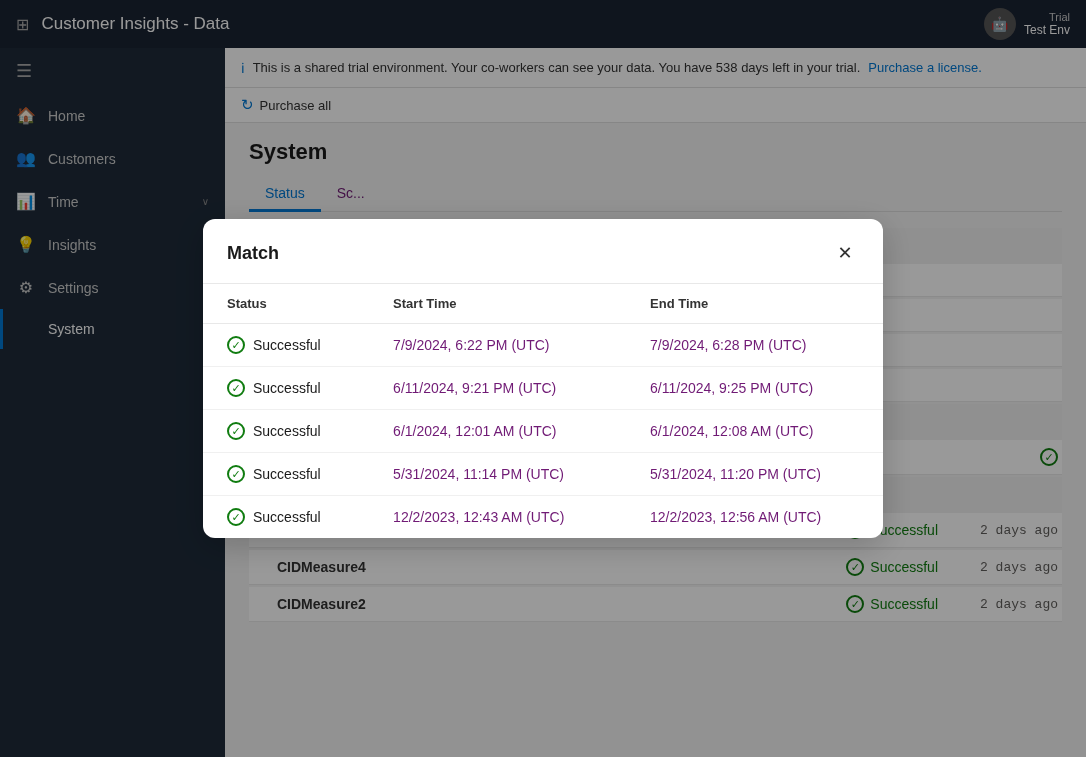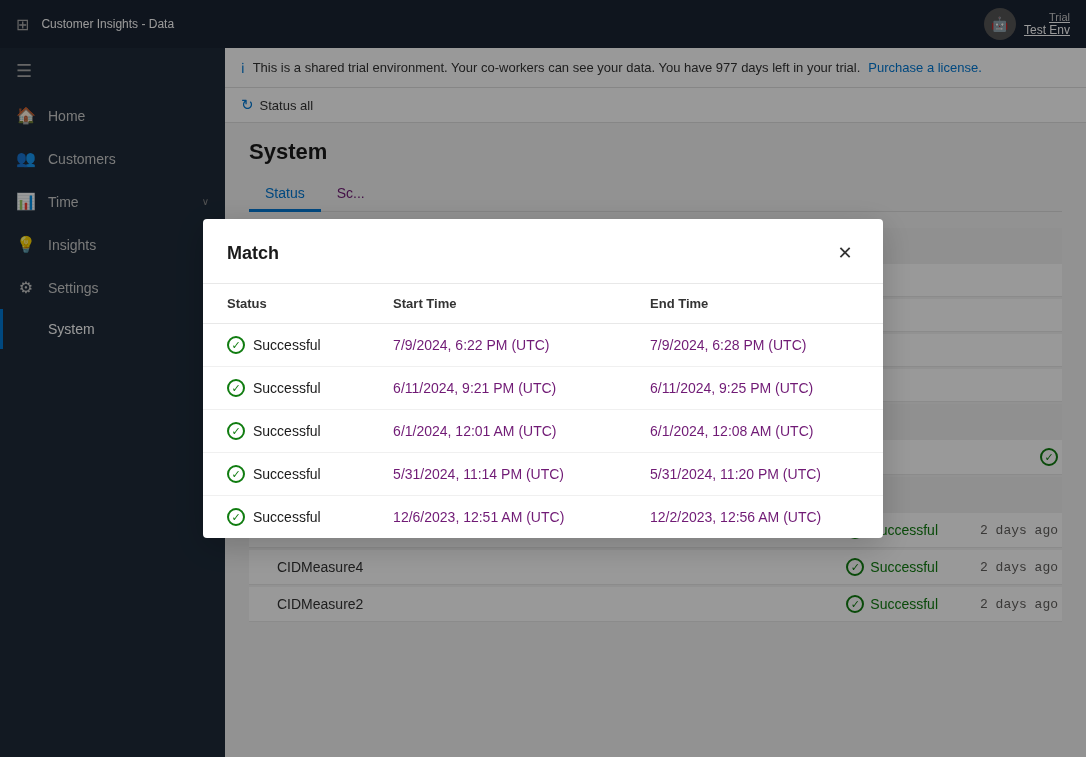--- a/index.html
+++ b/index.html
@@ -10,28 +10,28 @@
       background: #1a2332;
       color: white;
       height: 48px;
       display: flex;
       align-items: center;
       padding: 0 16px;
       gap: 12px;
       flex-shrink: 0;
     }
     .topbar-grid-icon { color: #aaa; font-size: 16px; cursor: pointer; }
-    .topbar-title { font-size: 12px; font-weight: 500; color: white; flex: 1; }
+    .topbar-title { font-size: 17px; font-weight: 500; color: white; flex: 1; }
     .topbar-user { display: flex; align-items: center; gap: 8px; }
     .topbar-user-icon {
       width: 32px; height: 32px; border-radius: 50%;
       background: #555; display: flex; align-items: center; justify-content: center;
       font-size: 14px; color: white;
     }
-    .topbar-user-info { text-align: right; text-decoration: underline; }
+    .topbar-user-info { text-align: right; }
     .topbar-user-info .trial { font-size: 11px; color: #ccc; }
     .topbar-user-info .env { font-size: 12px; color: white; }
 
     
     .layout { display: flex; flex: 1; overflow: hidden; }
 
     
     .sidebar {
       width: 225px;
       background: #1e2b3a;
@@ -133,21 +133,21 @@
     .system-row {
       display: flex; align-items: center;
       padding: 8px 4px;
       border-bottom: 1px solid #e8e8e8;
       background: white;
       margin-bottom: 2px;
       font-size: 14px;
       color: #333;
     }
     .system-row .chevron { width: 24px; color: #666; cursor: pointer; }
-    .system-row .row-name { flex: 1; font-weight: 400; }
+    .system-row .row-name { flex: 1; font-weight: 700; }
     .system-row .row-status { display: flex; align-items: center; gap: 6px; color: #107c10; }
     .system-row .row-time { color: #605e5c; font-size: 13px; min-width: 120px; text-align: right; font-family: Liberation Mono, monospace; }
 
     .section-header {
       display: flex; align-items: center;
       padding: 10px 4px;
       background: #f0f0f0;
       font-weight: 600; font-size: 14px;
       cursor: pointer;
     }
@@ -160,21 +160,21 @@
       background: rgba(0,0,0,0.4);
       display: flex;
       align-items: center;
       justify-content: center;
       z-index: 100;
     }
 
     
     .modal {
       background: white;
-      border-radius: 4px;
+      border-radius: 12px;
       width: 680px;
       max-height: 500px;
       overflow: hidden;
       display: flex;
       flex-direction: column;
       box-shadow: 0 8px 32px rgba(0,0,0,0.2);
     }
     .modal-header {
       display: flex;
       align-items: center;
@@ -276,28 +276,28 @@
     <div class="sidebar-item active">
       <span class="sidebar-item-icon"></span>
       <span class="sidebar-item-label">System</span>
     </div>
   </div>
 
   <div class="main">
 
     <div class="trial-banner">
       <span class="trial-info-icon">ℹ</span>
-      <span>This is a shared trial environment. Your co-workers can see your data. You have 977 days left in your trial.</span>
+      <span>This is a shared trial environment. Your co-workers can see your data. You have 538 days left in your trial.</span>
       <a href="#">Purchase a license.</a>
     </div>
 
     <div class="refresh-bar">
       <button class="refresh-btn">
         <span class="spin">↻</span>
-        <span>Status all</span>
+        <span>Purchase all</span>
       </button>
     </div>
 
     <div class="page-content">
       <div class="page-title">System</div>
 
       <div class="tabs">
         <div class="tab active">Status</div>
         <div class="tab">Sc...</div>
       </div>
@@ -430,20 +430,20 @@
     <td class="modal-time">5/31/2024, 11:14 PM (UTC)</td>
     <td class="modal-time">5/31/2024, 11:20 PM (UTC)</td>
   </tr>
             <tr>
     <td>
       <div class="modal-status">
         <span class="status-circle"></span>
         <span>Successful</span>
       </div>
     </td>
-    <td class="modal-time">12/6/2023, 12:51 AM (UTC)</td>
+    <td class="modal-time">12/2/2023, 12:43 AM (UTC)</td>
     <td class="modal-time">12/2/2023, 12:56 AM (UTC)</td>
   </tr>
           </tbody>
       </table>
     </div>
   </div>
 </div>
 
 </body></html>

